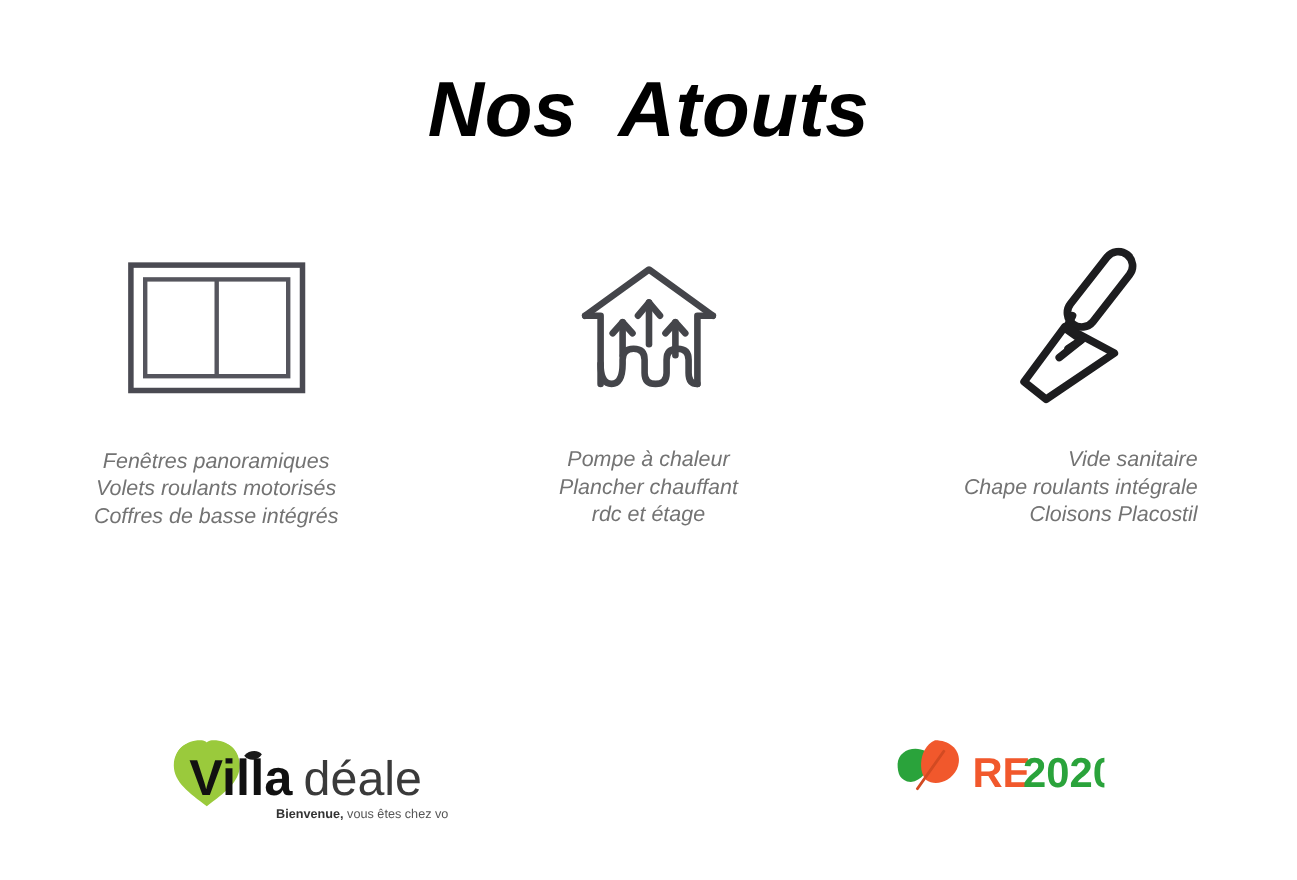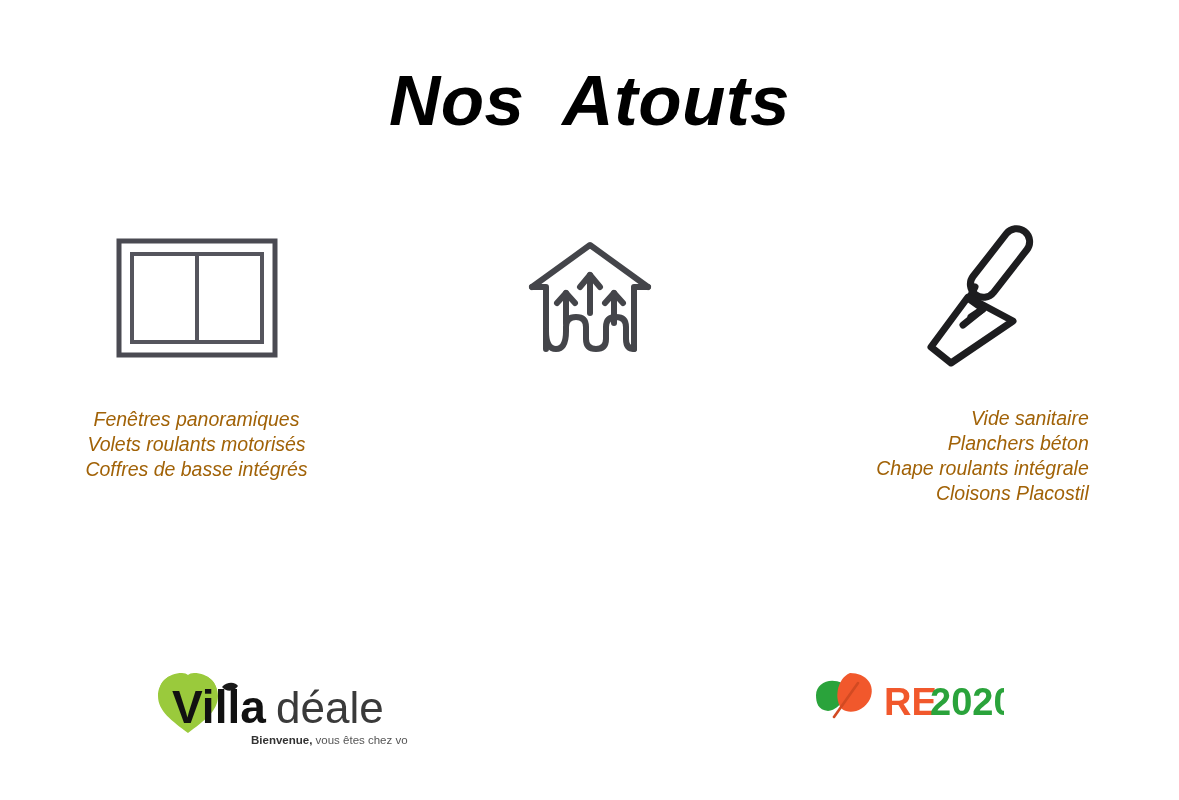--- a/index.html
+++ b/index.html
@@ -65,21 +65,21 @@
   }
   .col-icon svg { display: block; }
 
   .col-text {
     margin-top: 30px;
     text-align: center;
     font-family: "Liberation Sans", "DejaVu Sans", sans-serif;
     font-style: italic;
     font-size: 19.5px;
     line-height: 25px;
-    color: #a16207;
+    color: #737373;
     white-space: nowrap;
   }
   .col-text .line { display: block; }
 
   
   .col-1 .col-text { margin-top: 27px; }
   .col-2 .col-text { margin-top: 26px; }
   .col-3 .col-text { margin-top: 26px; text-align: right; }
 
   
@@ -148,40 +148,44 @@
             <path d="M60 50 L70 38 L80 50"></path>
             <path d="M46 56 L46 86"></path>
             <path d="M37 66 L46 56 L55 66"></path>
             <path d="M94 56 L94 86"></path>
             <path d="M85 66 L94 56 L103 66"></path>
 
             <path d="M26 94 Q26 112 36 112 Q46 112 46 94 L46 90 Q46 80 56 80 Q66 80 66 90 L66 102 Q66 112 76 112 Q86 112 86 102 L86 90 Q86 80 96 80 Q106 80 106 90 L106 102 Q106 112 114 112"></path>
           </g>
         </svg>
       </div>
+      <div class="col-text">
+        <span class="line">Pompe à chaleur</span>
+        <span class="line">Plancher chauffant</span>
+        <span class="line">rdc et étage</span>
+      </div>
     </div>
 
     <div class="column col-3">
       <div class="col-icon">
         <svg width="140" height="145" viewBox="0 0 140 145" aria-hidden="true">
           <g fill="none" stroke="#1d1d1f" stroke-width="7" stroke-linecap="round" stroke-linejoin="round">
 
             <rect x="74" y="-2" width="26" height="80" rx="13" ry="13" transform="rotate(38 87 38)"></rect>
 
             <path d="M62 62 L56 74 L70 84 L58 92"></path>
 
             <path d="M55 72 L18 122 L38 138 L100 96 Z"></path>
 
             <path d="M70 84 L50 100"></path>
           </g>
         </svg>
       </div>
       <div class="col-text">
         <span class="line">Vide sanitaire</span>
-        <span class="line">Planchers béton</span>
         <span class="line">Chape roulants intégrale</span>
         <span class="line">Cloisons Placostil</span>
       </div>
     </div>
 
   </div>
 
   <div class="footer">
 
     <div class="villadeale-logo">

